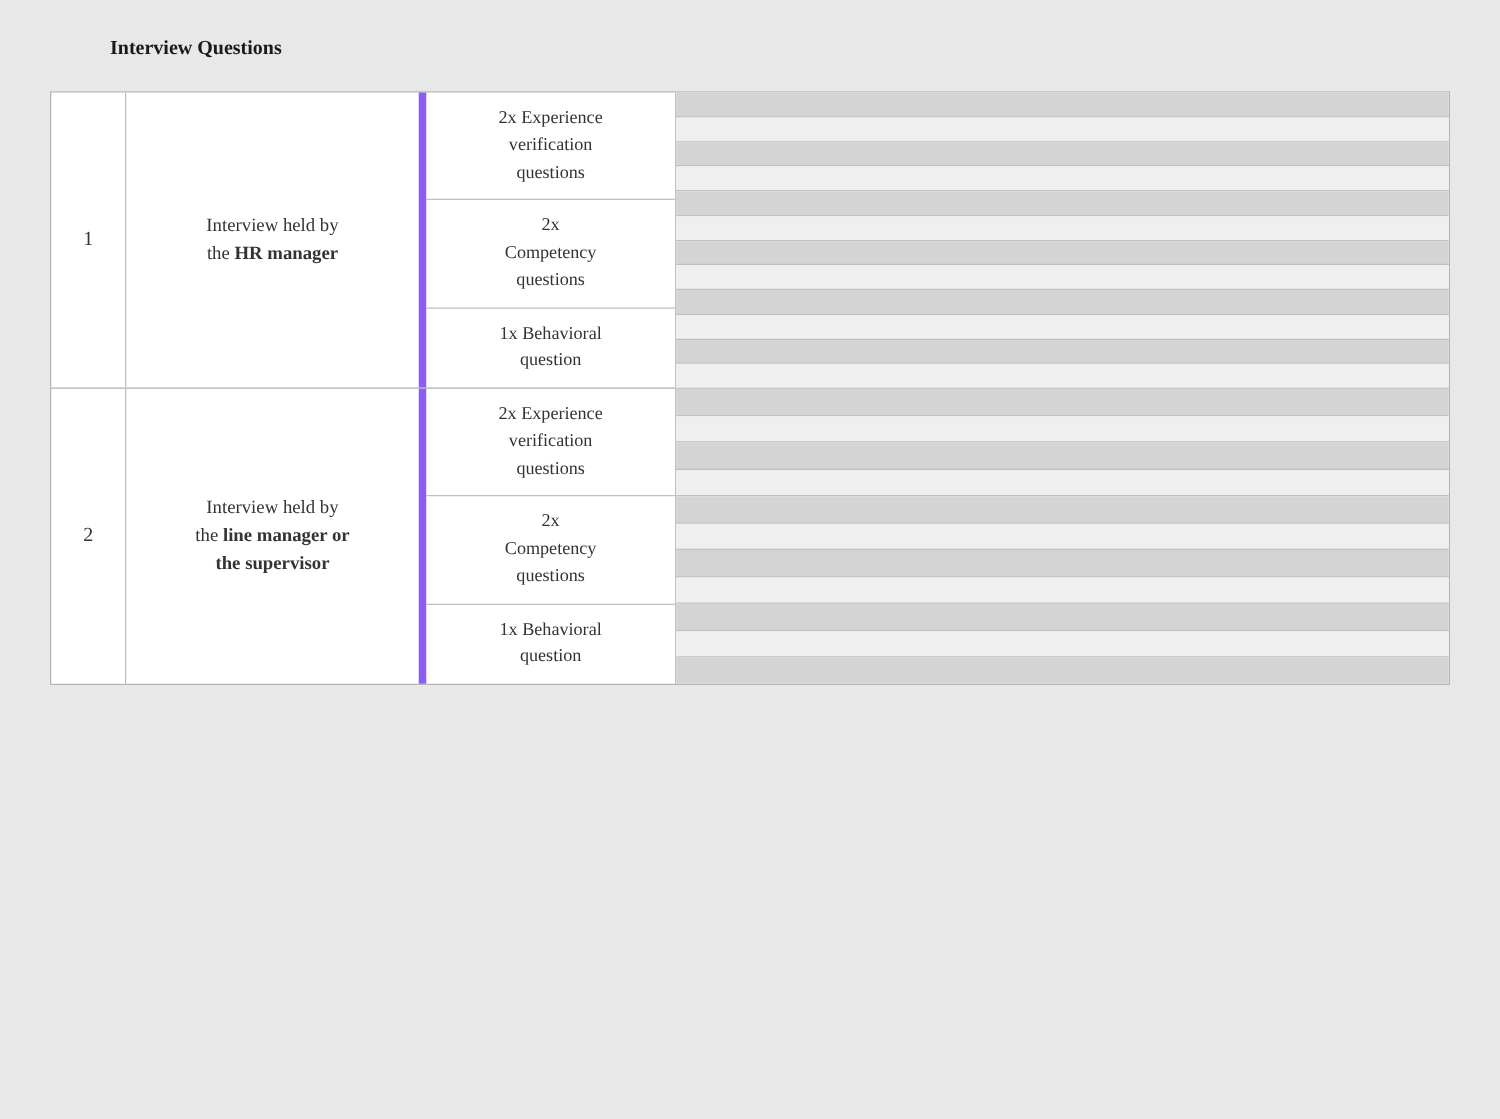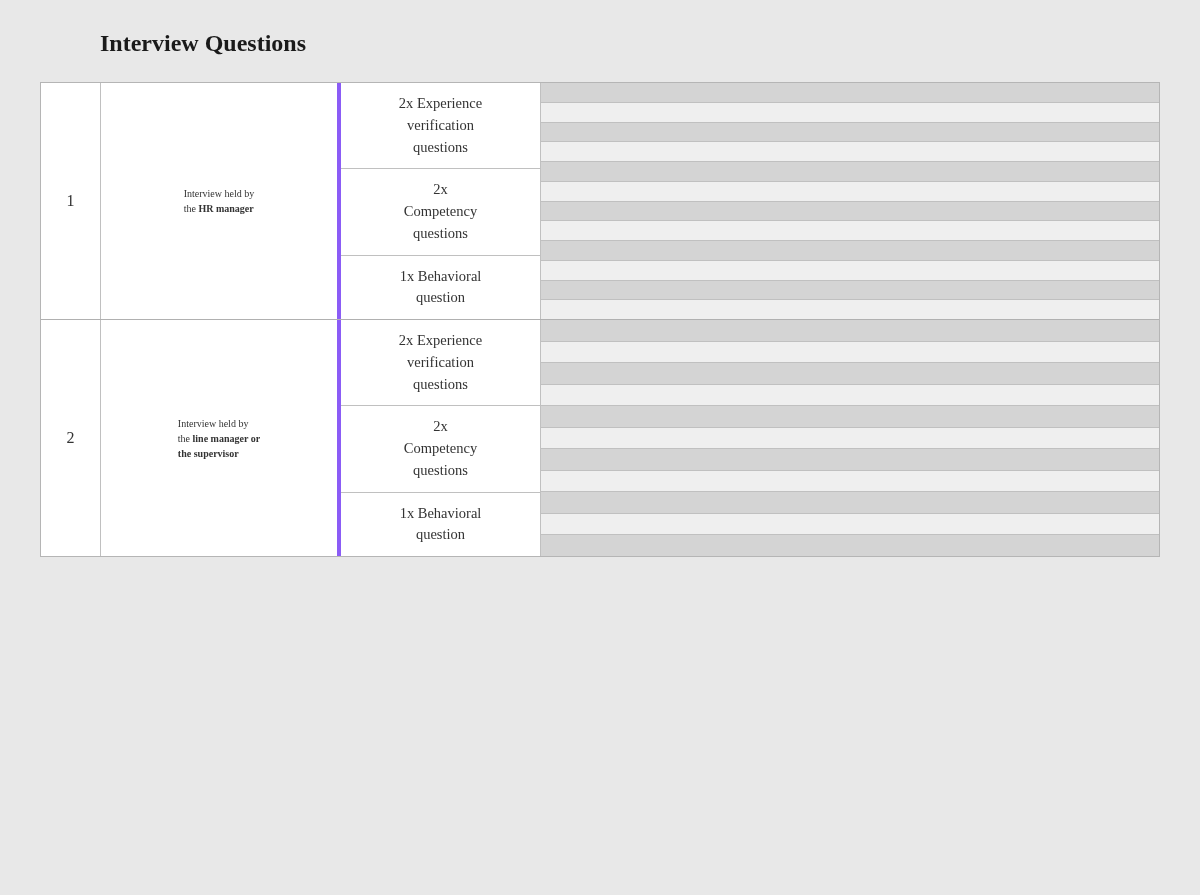--- a/index.html
+++ b/index.html
@@ -10,24 +10,24 @@
 
     body {
       background-color: #e8e8e8;
       font-family: Georgia, 'Times New Roman', serif;
       width: 1200px;
       min-height: 895px;
       padding: 30px 40px;
     }
 
     .page-title {
-      font-size: 24px;
+      font-size: 16px;
       font-weight: bold;
       margin-bottom: 25px;
-      margin-left: 60px;
+      margin-left: 48px;
       color: #1a1a1a;
     }
 
     
     .section {
       display: flex;
       width: 100%;
       border-bottom: 1px solid #b0b0b0;
     }
 
@@ -46,25 +46,25 @@
       border-right: 1px solid #c0c0c0;
       font-family: Georgia, serif;
     }
 
     .cell-interviewer {
       width: 240px;
       min-width: 240px;
       display: flex;
       align-items: center;
       justify-content: center;
-      text-align: left;
-      font-size: 10px;
+      text-align: center;
+      font-size: 15px;
       color: #333;
       padding: 15px 10px;
-      border-right: 4px solid #8b5cf6;
+      border-right: 6px solid #8b5cf6;
       font-family: Georgia, serif;
       line-height: 1.5;
     }
 
     .cell-questions {
       width: 200px;
       min-width: 200px;
       display: flex;
       flex-direction: column;
       border-right: 1px solid #c0c0c0;

